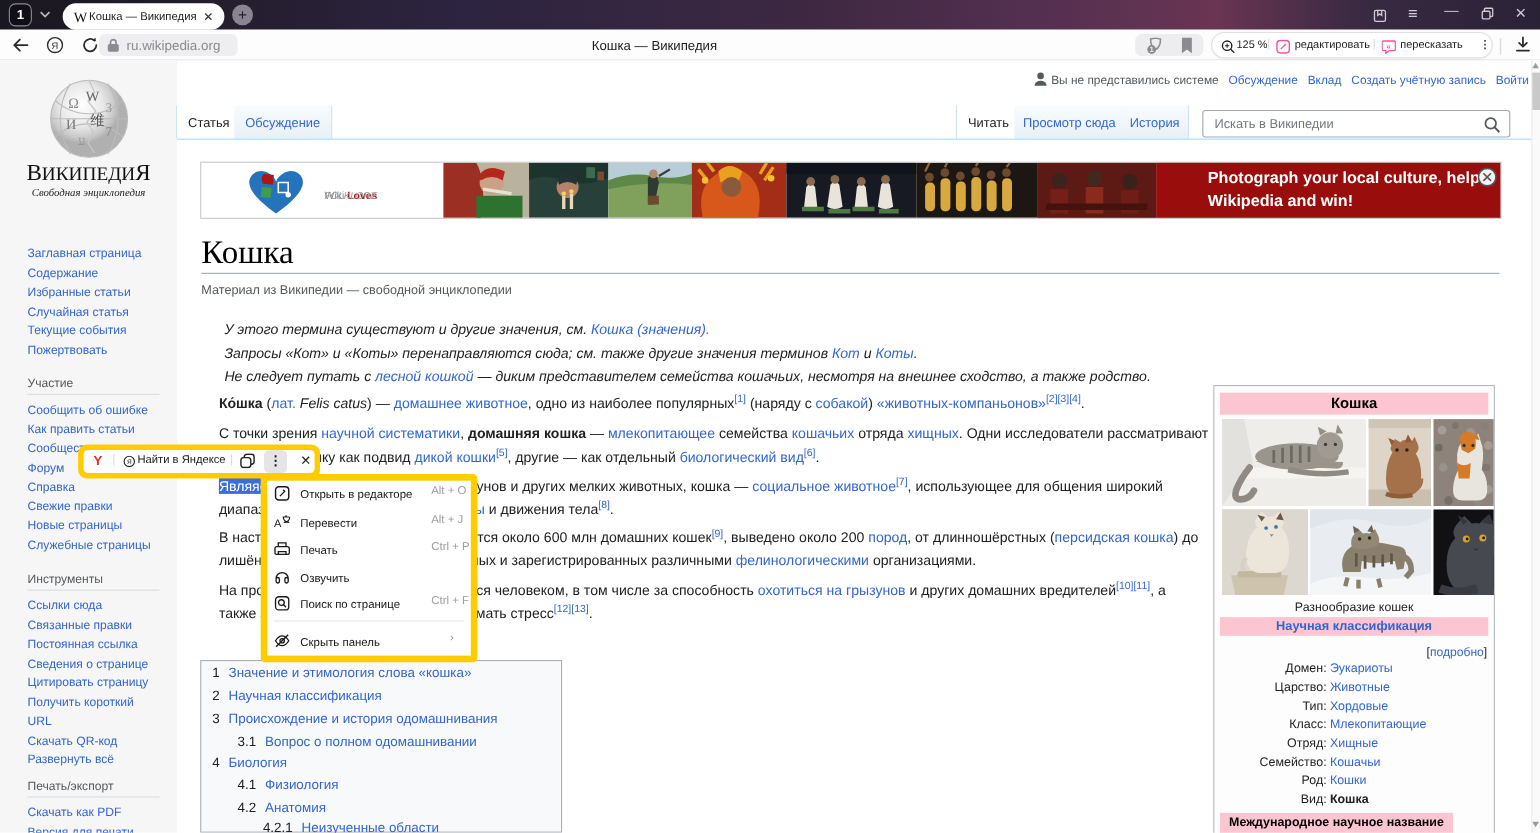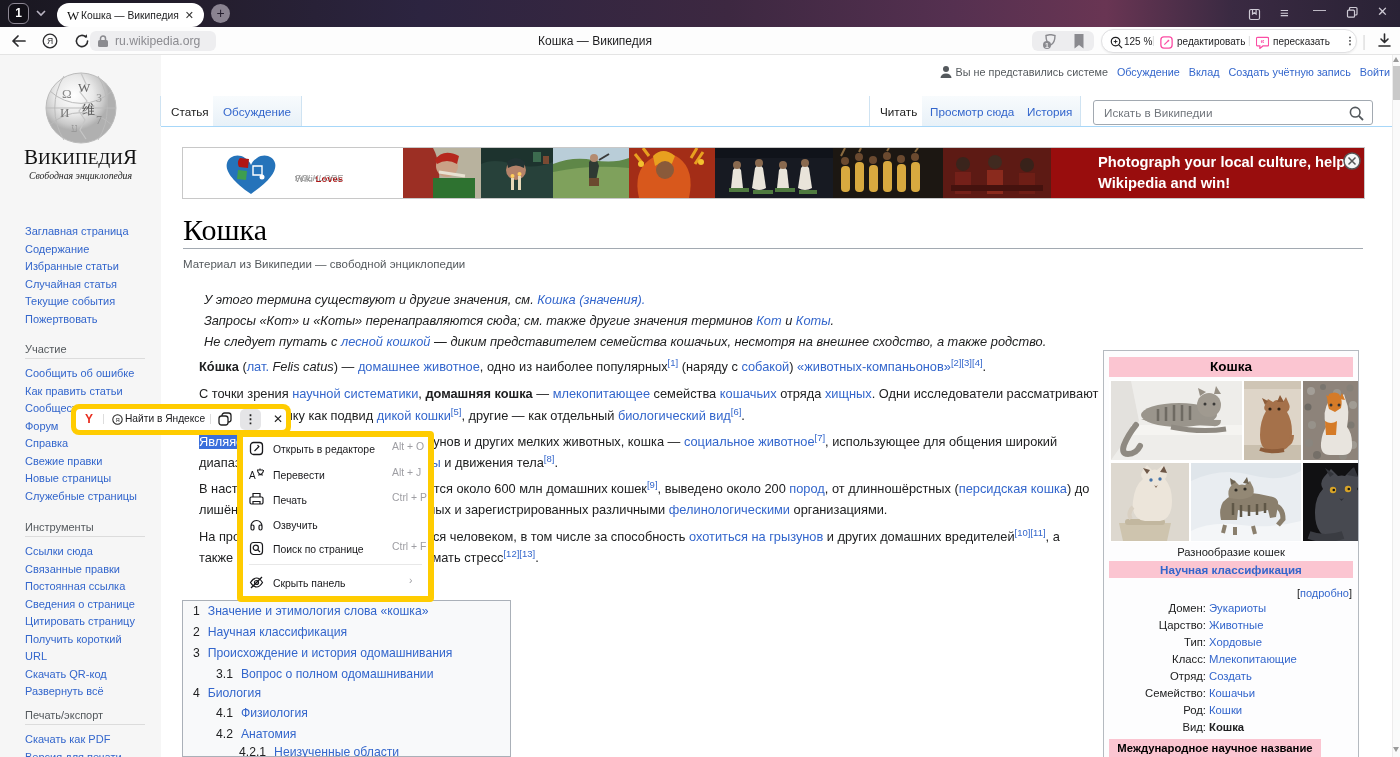--- a/index.html
+++ b/index.html
@@ -461,21 +461,21 @@
     <div class="taxrow" style="top:285px;">
         <span class="lab">Тип:</span>
         <span class="val"><a>Хордовые</a></span>
       </div>
     <div class="taxrow" style="top:302px;">
         <span class="lab">Класс:</span>
         <span class="val"><a>Млекопитающие</a></span>
       </div>
     <div class="taxrow" style="top:319px;">
         <span class="lab">Отряд:</span>
-        <span class="val"><a>Создать</a></span>
+        <span class="val"><a>Хищные</a></span>
       </div>
     <div class="taxrow" style="top:336px;">
         <span class="lab">Семейство:</span>
         <span class="val"><a>Кошачьи</a></span>
       </div>
     <div class="taxrow" style="top:353px;">
         <span class="lab">Род:</span>
         <span class="val"><a>Кошки</a></span>
       </div>
     <div class="taxrow" style="top:370px;">

